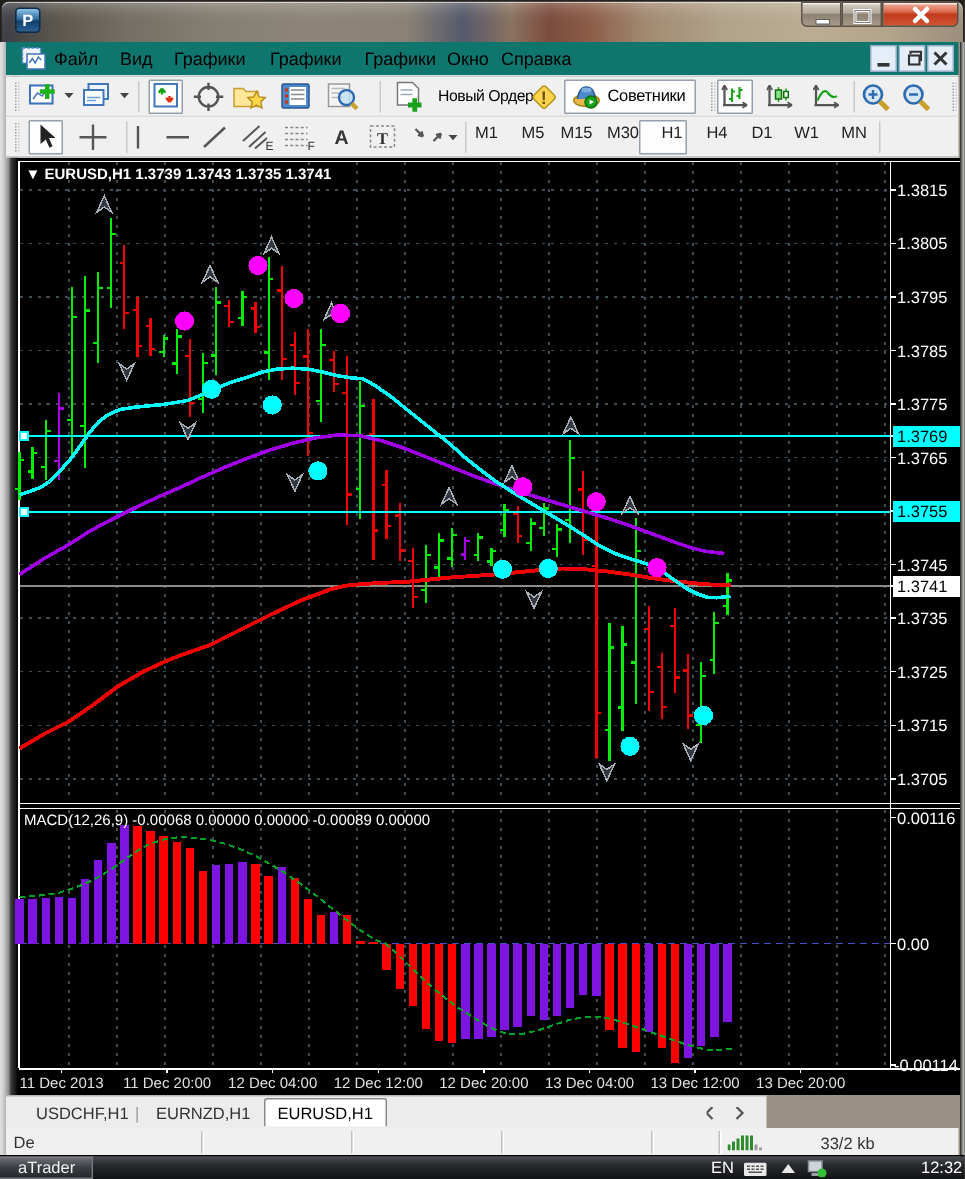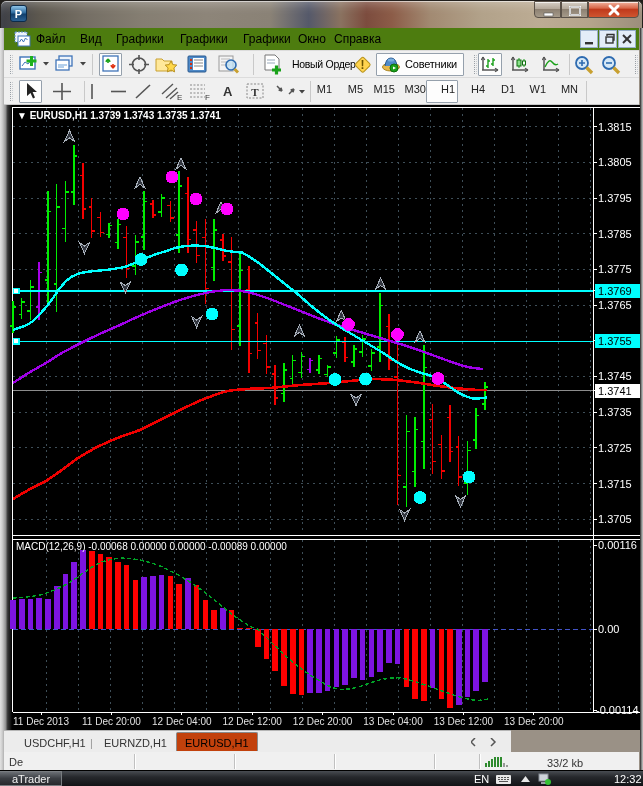--- a/index.html
+++ b/index.html
@@ -8,31 +8,31 @@
  background:linear-gradient(90deg,#3d3f46 0%,#5d584f 6%,#746e64 13%,#857e72 22%,#8d8579 32%,#8a8276 42%,#55596a 48%,#8a7260 53%,#7c4c3e 57%,#8c5c48 61%,#a28a72 67%,#b2a28a 75%,#bcac94 84%,#b4a48c 92%,#9c8e7c 100%);
  border:1px solid #23201d;border-bottom:none;box-shadow:inset 0 1px 0 rgba(255,255,255,.55), inset 0 10px 12px -8px rgba(255,255,255,.35)}
 #title-ic {position:absolute;left:10px;top:5px;width:17px;height:17px;border-radius:3px;
  background:linear-gradient(180deg,#8fc4e8 0%,#2e6b9e 45%,#123f6b 55%,#2a6194 100%);border:1px solid #0c2b4a;
  color:#fff;font-size:11px;font-weight:bold;text-align:center;line-height:16px}
 #title-tx {position:absolute;left:33px;top:6px;font-size:12.5px;color:#111;text-shadow:0 0 3px rgba(255,255,255,.9),0 0 2px rgba(255,255,255,.9);white-space:nowrap}
 .capbtn {position:absolute;top:1px;height:17px;border:1px solid #5a5148;box-shadow:inset 0 1px 0 rgba(255,255,255,.7)}
 #b-min {left:534px;width:27px;background:linear-gradient(180deg,#d6cfc6 0%,#b3a89a 45%,#8d8172 50%,#a59a8a 100%);border-radius:0 0 0 4px}
 #b-max {left:561px;width:27px;background:linear-gradient(180deg,#d6cfc6 0%,#b3a89a 45%,#8d8172 50%,#a59a8a 100%)}
 #b-cls {left:588px;width:51px;background:linear-gradient(180deg,#f0b39e 0%,#d9684a 40%,#c03a1c 50%,#cf5530 100%);border-radius:0 0 4px 0}
-#menubar {position:absolute;left:4px;top:28px;width:635px;height:23px;background:#4d7c0f;border-bottom:1px solid #dcdcdc}
+#menubar {position:absolute;left:4px;top:28px;width:635px;height:23px;background:#0f766e;border-bottom:1px solid #dcdcdc}
 .menu-item {position:absolute;top:4px;font-size:12px;color:#000}
 #tb1 {position:absolute;left:4px;top:51px;width:635px;height:27px;background:#f0f0f0;border-bottom:1px solid #dcdcdc}
 #tb2 {position:absolute;left:4px;top:78px;width:635px;height:27px;background:#f0f0f0;border-bottom:1px solid #c8c8c8}
 .grip {position:absolute;top:4px;width:3px;height:19px;border-left:1px dotted #9aa0a6;border-right:1px dotted #c6cbd0}
 .sep {position:absolute;top:3px;width:1px;height:21px;background:#c9c9c9}
 .press {position:absolute;top:2px;height:23px;background:#fdfdfd;border:1px solid #95a0ac;border-radius:1px}
 .tfb {position:absolute;top:5px;font-size:11px;color:#222;text-align:right}
 #tabsrow {position:absolute;left:4px;top:730px;width:507px;height:22px;background:#ececec;border-top:1px solid #b5b5b5}
 .tab {position:absolute;top:3px;height:19px;font-size:11px;color:#333;padding:3px 8px 0 8px}
-.tab.active {background:#c2410c;border:1px solid #8a8a8a;border-bottom:none;border-radius:2px 2px 0 0;color:#000;top:1px;padding-top:4px}
+.tab.active {background:#ffffff;border:1px solid #8a8a8a;border-bottom:none;border-radius:2px 2px 0 0;color:#000;top:1px;padding-top:4px}
 #statusbar {position:absolute;left:4px;top:752px;width:635px;height:19px;background:#f0f0f0;font-size:11px;color:#333}
 .sdiv {position:absolute;top:2px;width:1px;height:15px;background:#c0c0c0;box-shadow:1px 0 0 #fff}
 #taskbar {position:absolute;left:0;top:770px;width:643px;height:16px;background:linear-gradient(180deg,#484c52 0%,#26282c 40%,#121316 100%);border-top:1px solid #000}
 #taskbtn {position:absolute;left:0;top:771px;width:62px;height:15px;background:linear-gradient(180deg,#6a6e74 0%,#3a3d42 50%,#26282c 100%);border:1px solid #787c80;border-left:none;color:#f2f2f2;font-size:11px;padding:1px 0 0 12px}
 .tray {position:absolute;color:#fff;font-size:11px;top:773px}
 </style></head>
 <body>
 <div id="win">
 <div style="position:absolute;left:0;top:0;width:643px;height:786px;background:#9a9186"></div>
 <div style="position:absolute;left:0;top:0;width:643px;height:28px;background:#201d1a"></div>

